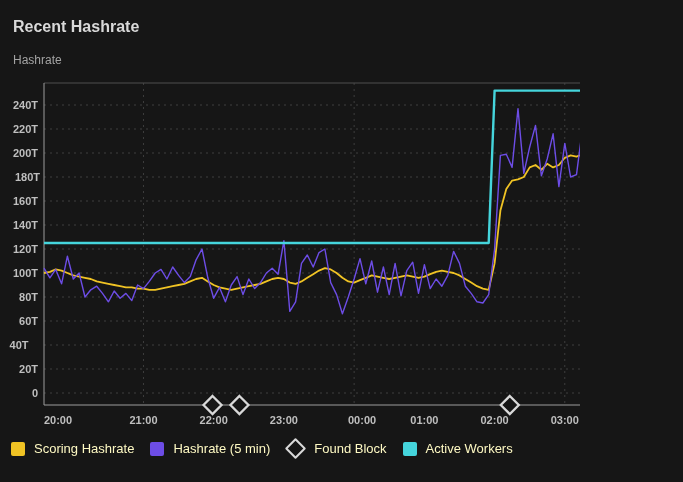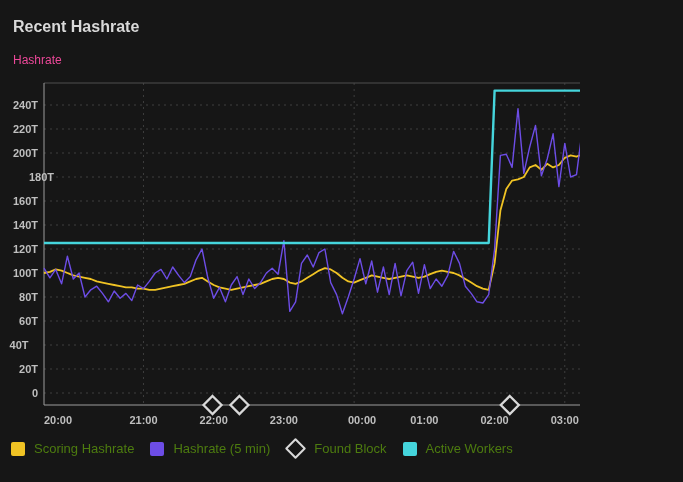--- a/index.html
+++ b/index.html
@@ -1,29 +1,29 @@
 <!DOCTYPE html>
 <html><head>
 <meta charset="utf-8">
 <style>
   html,body{margin:0;padding:0;background:#161616;}
   .page{position:relative;width:580px;height:482px;background:#161616;overflow:hidden;
         font-family:"Liberation Sans","DejaVu Sans",sans-serif;}
   .panel-title{position:absolute;left:13px;top:18px;font-size:16px;font-weight:700;color:#d9d9d9;}
-  .y-axis-title{position:absolute;left:13px;top:53px;font-size:12px;color:#ec4899;}
+  .y-axis-title{position:absolute;left:13px;top:53px;font-size:12px;color:#a3a3a3;}
   .chart{position:absolute;left:0;top:0;width:683px;height:482px;}
   svg{position:absolute;left:0;top:0;}
   .ytick{position:absolute;width:38px;text-align:right;font-size:11px;font-weight:700;color:#bfbfbf;line-height:13px;}
   .xtick{position:absolute;width:44px;text-align:center;font-size:11px;font-weight:700;color:#bfbfbf;line-height:13px;}
   .legend{position:absolute;left:11px;top:441px;display:flex;align-items:center;gap:16px;}
   .legend-item{display:flex;align-items:center;gap:9px;cursor:pointer;}
   .swatch{width:14px;height:14px;border-radius:2px;flex:0 0 auto;}
   .swatch-diamond{width:11px;height:11px;border:2px solid #d9d9d9;background:transparent;
                   transform:rotate(45deg);margin:0 2px;border-radius:1px;}
-  .legend-label{font-size:13px;color:#4d7c0f;white-space:nowrap;}
+  .legend-label{font-size:13px;color:#fef9c3;white-space:nowrap;}
 </style>
 </head>
 <body>
 
 <div class="page">
   <div class="panel-title">Recent Hashrate</div>
   <div class="y-axis-title">Hashrate</div>
 
   <div class="chart">
     <svg id="plot" width="683" height="482">
@@ -56,21 +56,21 @@
     <div id="ylabels">
         <div class="ytick" style="left: 0px; top: 386.5px;">0</div>
         <div class="ytick" style="left: 0px; top: 362.5px;">20T</div>
         <div class="ytick" style="left: 0px; top: 338.5px; text-align: center;">40T</div>
         <div class="ytick" style="left: 0px; top: 314.5px;">60T</div>
         <div class="ytick" style="left: 0px; top: 290.5px;">80T</div>
         <div class="ytick" style="left: 0px; top: 266.5px;">100T</div>
         <div class="ytick" style="left: 0px; top: 242.5px;">120T</div>
         <div class="ytick" style="left: 0px; top: 218.5px;">140T</div>
         <div class="ytick" style="left: 0px; top: 194.5px;">160T</div>
-        <div class="ytick" style="left: 16px; top: 170.5px;">180T</div>
+        <div class="ytick" style="left: 2px; top: 170.5px;">180T</div>
         <div class="ytick" style="left: 0px; top: 146.5px;">200T</div>
         <div class="ytick" style="left: 0px; top: 122.5px;">220T</div>
         <div class="ytick" style="left: 0px; top: 98.5px;">240T</div>
       </div>
     <div id="xlabels">
         <div class="xtick" style="left: 36px; top: 414px;">20:00</div>
         <div class="xtick" style="left: 121.478px; top: 414px;">21:00</div>
         <div class="xtick" style="left: 191.698px; top: 414px;">22:00</div>
         <div class="xtick" style="left: 261.918px; top: 414px;">23:00</div>
         <div class="xtick" style="left: 332.137px; top: 414px; text-align: right;">00:00</div>

